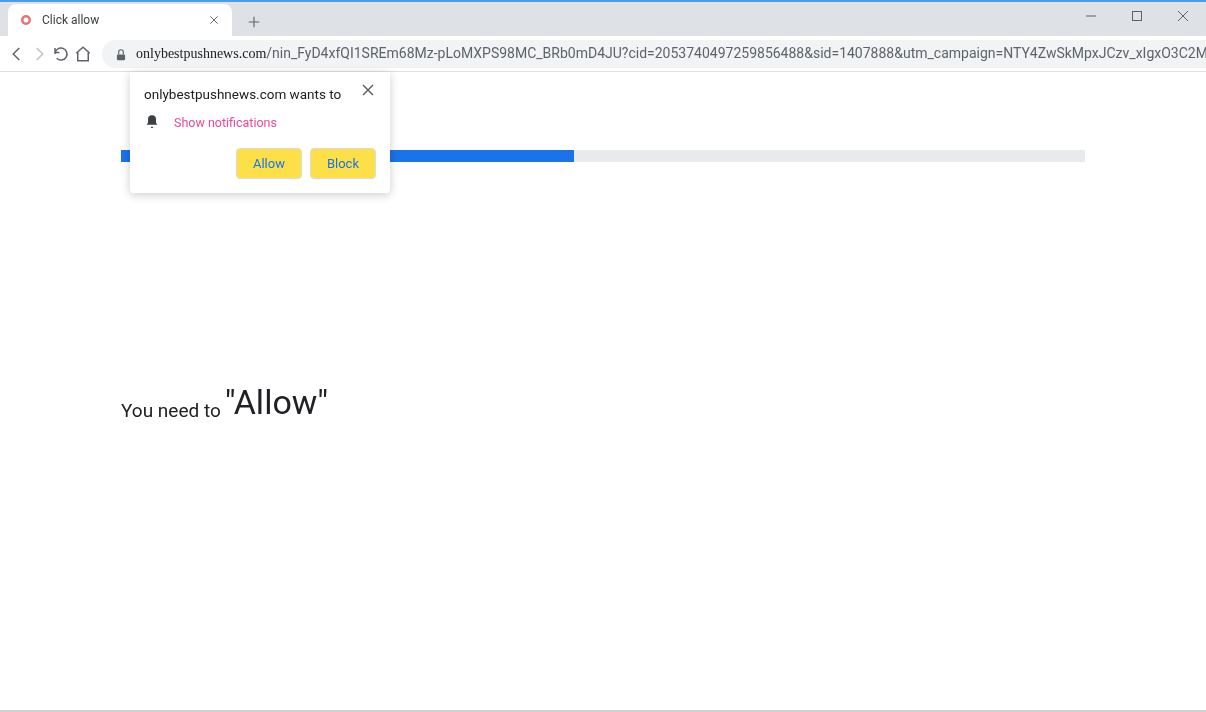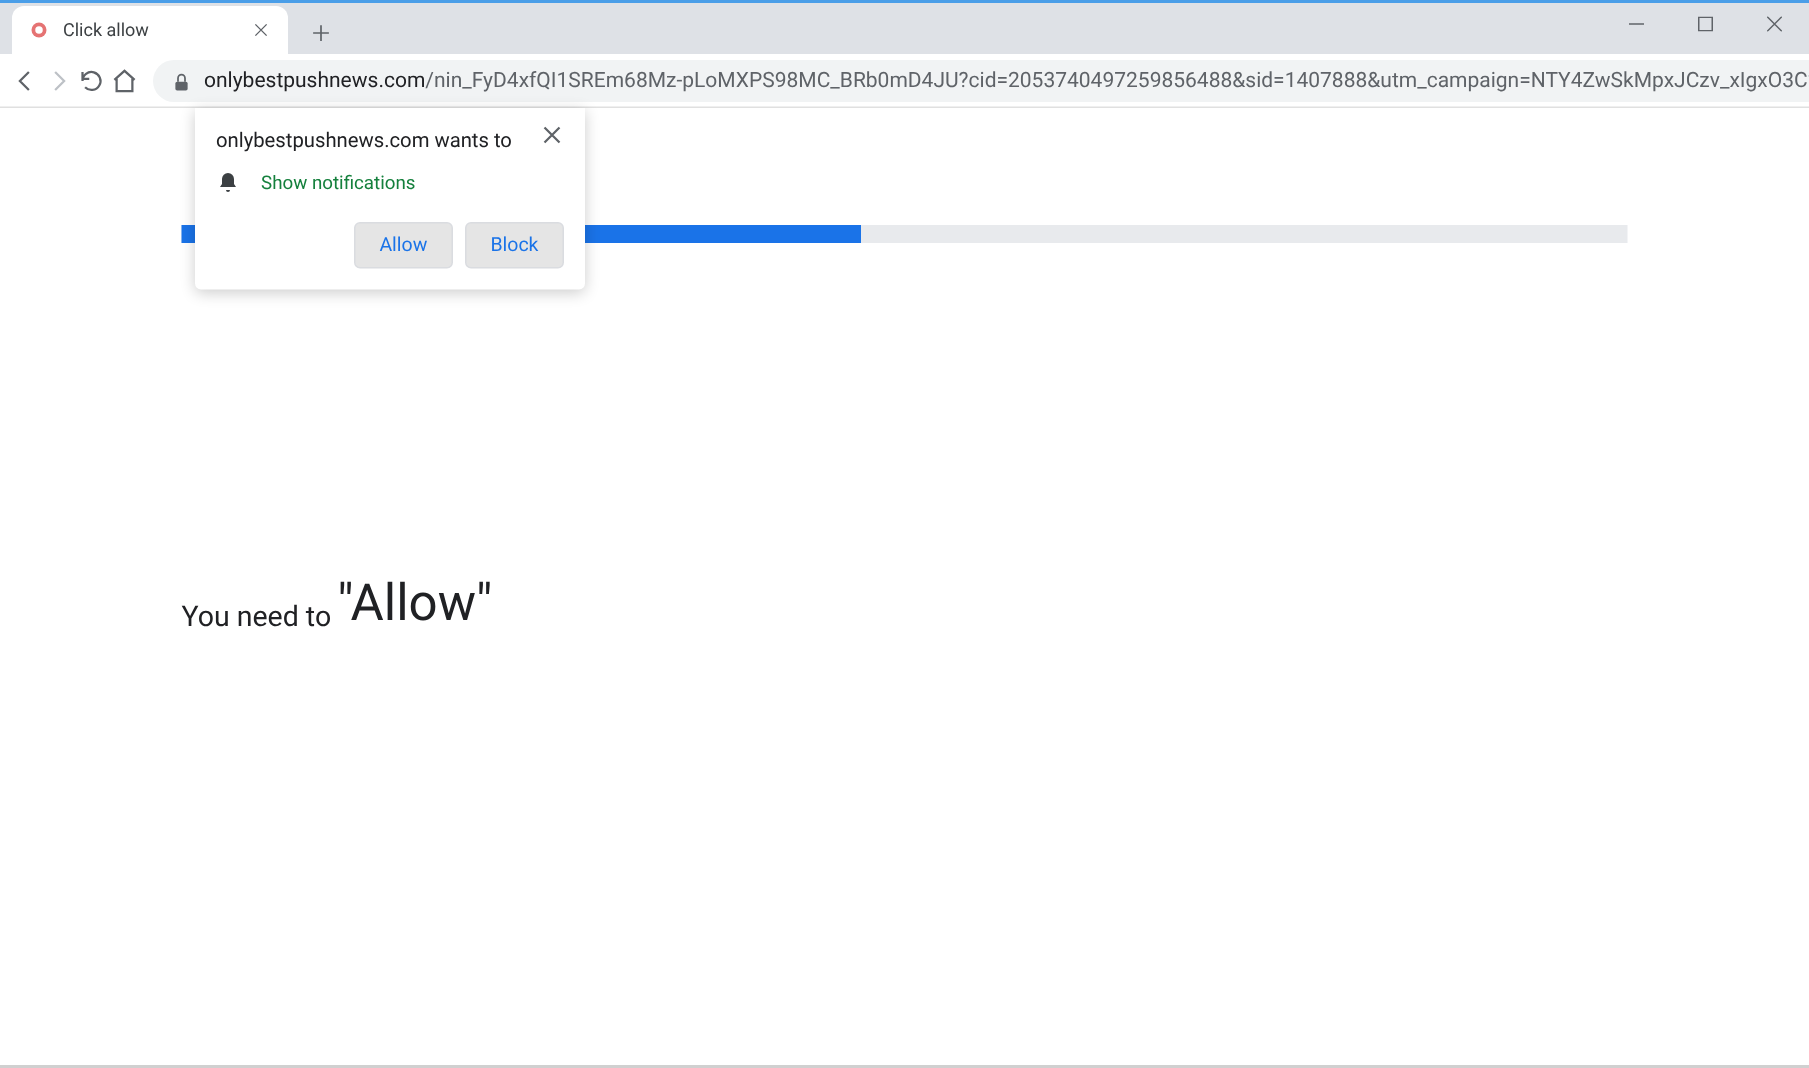--- a/index.html
+++ b/index.html
@@ -3,64 +3,64 @@
   <meta charset="utf-8">
   <style>
     * { margin: 0; padding: 0; box-sizing: border-box; font-family: -apple-system, BlinkMacSystemFont, "Segoe UI", Roboto, Arial, sans-serif; }
     body { width: 1206px; height: 712px; background: #fff; overflow: hidden; position: relative; }
     
     
     .window-top { height: 2px; background: #4a9ee8; }
     
     
     .tab-bar { height: 34px; background: #dee1e6; display: flex; align-items: flex-end; position: relative; }
-    .tab { display: flex; align-items: center; height: 32px; width: 184px; background: #fff; border-radius: 8px 8px 0 0; padding: 0 10px; margin-left: 8px; position: relative; }
+    .tab { display: flex; align-items: center; height: 32px; width: 224px; background: #fff; border-radius: 8px 8px 0 0; padding: 0 10px; margin-left: 8px; position: relative; }
     .tab-favicon { width: 16px; height: 16px; margin-right: 8px; }
     .tab-favicon svg { width: 16px; height: 16px; }
     .tab-title { font-size: 12px; color: #3c4043; flex: 1; white-space: nowrap; overflow: hidden; text-overflow: ellipsis; }
     .tab-close { width: 16px; height: 16px; display: flex; align-items: center; justify-content: center; color: #5f6368; cursor: pointer; font-size: 15px; }
     .new-tab-btn { width: 28px; height: 28px; display: flex; align-items: center; justify-content: center; color: #5f6368; cursor: pointer; font-size: 16px; margin-left: 8px; }
     
     
     .window-controls { position: absolute; right: 0; top: 0; display: flex; height: 34px; }
     .win-ctrl { width: 46px; height: 28px; display: flex; align-items: center; justify-content: center; color: #5f6368; cursor: pointer; }
     .win-ctrl svg { width: 10px; height: 10px; }
     
     
     .toolbar { height: 36px; background: #fff; border-bottom: 1px solid #e0e0e0; display: flex; align-items: center; padding: 0 8px; gap: 4px; }
     .nav-btn { width: 28px; height: 28px; display: flex; align-items: center; justify-content: center; color: #5f6368; border-radius: 50%; }
     .nav-btn.disabled { color: #bdc1c6; }
     .nav-btn svg { width: 18px; height: 18px; }
     
     .address-bar { flex: 1; height: 28px; background: #f1f3f4; border-radius: 14px; display: flex; align-items: center; padding: 0 12px; margin: 0 6px; }
     .lock-icon { width: 14px; height: 14px; color: #5f6368; margin-right: 8px; flex-shrink: 0; }
     .url-text { font-size: 14px; color: #5f6368; white-space: nowrap; overflow: hidden; flex: 1; }
-    .url-domain { color: #202124; }
+    .url-domain { color: #202124; font-family: Liberation Serif, serif; }
     
     
     .content { position: relative; height: calc(100% - 72px); background: #fff; }
     
     
     .progress-container { position: absolute; top: 78px; left: 121px; right: 121px; height: 12px; background: #e8eaed; }
     .progress-fill { height: 100%; width: 47%; background: #1a73e8; }
     
     
     .main-text { position: absolute; top: 310px; left: 121px; font-size: 19px; color: #202124; display: flex; align-items: flex-end; }
     .allow-big { font-size: 34px; font-weight: 400; margin: 0 4px; }
     
     
     .permission-popup { position: absolute; top: 0px; left: 114px; width: 260px; background: #fff; border-radius: 0 0 4px 4px; box-shadow: 0 2px 10px rgba(0,0,0,0.2); padding: 14px; margin-left: 16px; }
     .popup-header { display: flex; justify-content: space-between; align-items: flex-start; }
     .popup-title { font-size: 13.5px; color: #202124; }
     .popup-close { width: 16px; height: 16px; color: #5f6368; cursor: pointer; margin-top: -4px; }
     .popup-body { display: flex; align-items: center; margin-top: 12px; gap: 14px; }
     .bell-icon { width: 16px; height: 16px; color: #3c4043; }
-    .popup-desc { font-size: 12.5px; color: #15803d; }
+    .popup-desc { font-size: 12.5px; color: #ec4899; }
     .popup-actions { display: flex; justify-content: flex-end; gap: 8px; margin-top: 18px; }
-    .popup-btn { padding: 7px 16px; font-size: 13px; color: #1a73e8; background: #e5e5e5; border: 1px solid #dadce0; border-radius: 4px; cursor: pointer; }
+    .popup-btn { padding: 7px 16px; font-size: 13px; color: #1a73e8; background: #fde047; border: 1px solid #dadce0; border-radius: 4px; cursor: pointer; }
     
     .bottom-border { position: absolute; bottom: 0; left: 0; right: 0; height: 2px; background: #d0d0d0; }
   </style>
 </head>
 <body>
 
 <div class="window-top"></div>
 
 <div class="tab-bar">
   <div class="tab">

